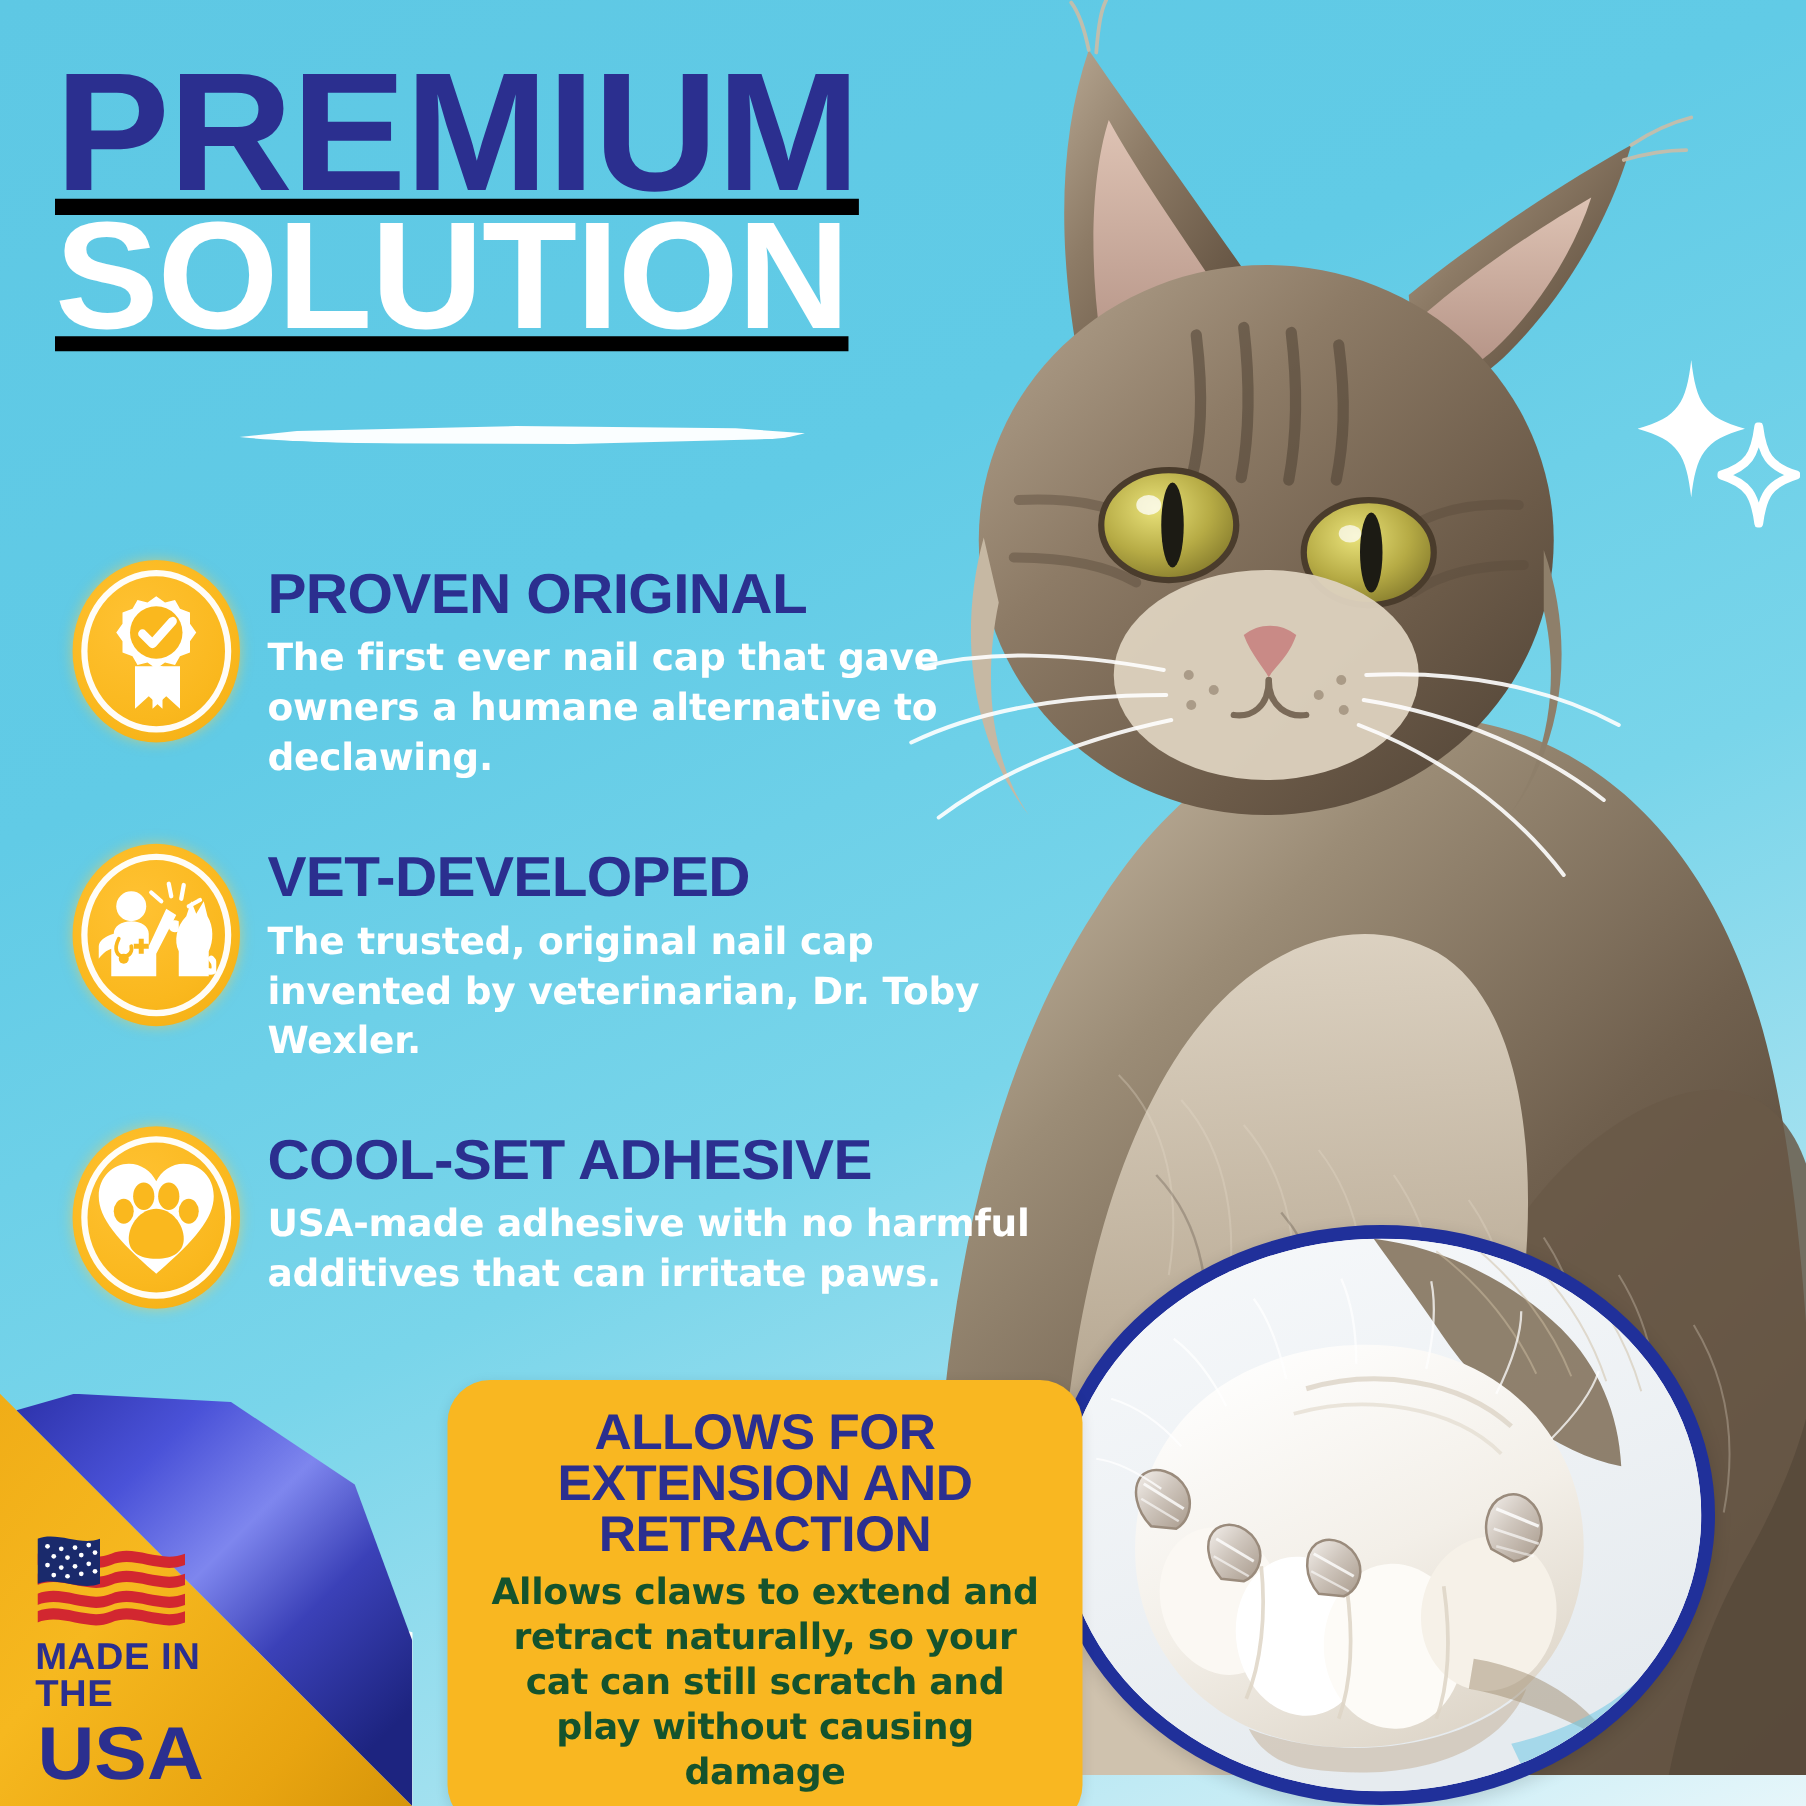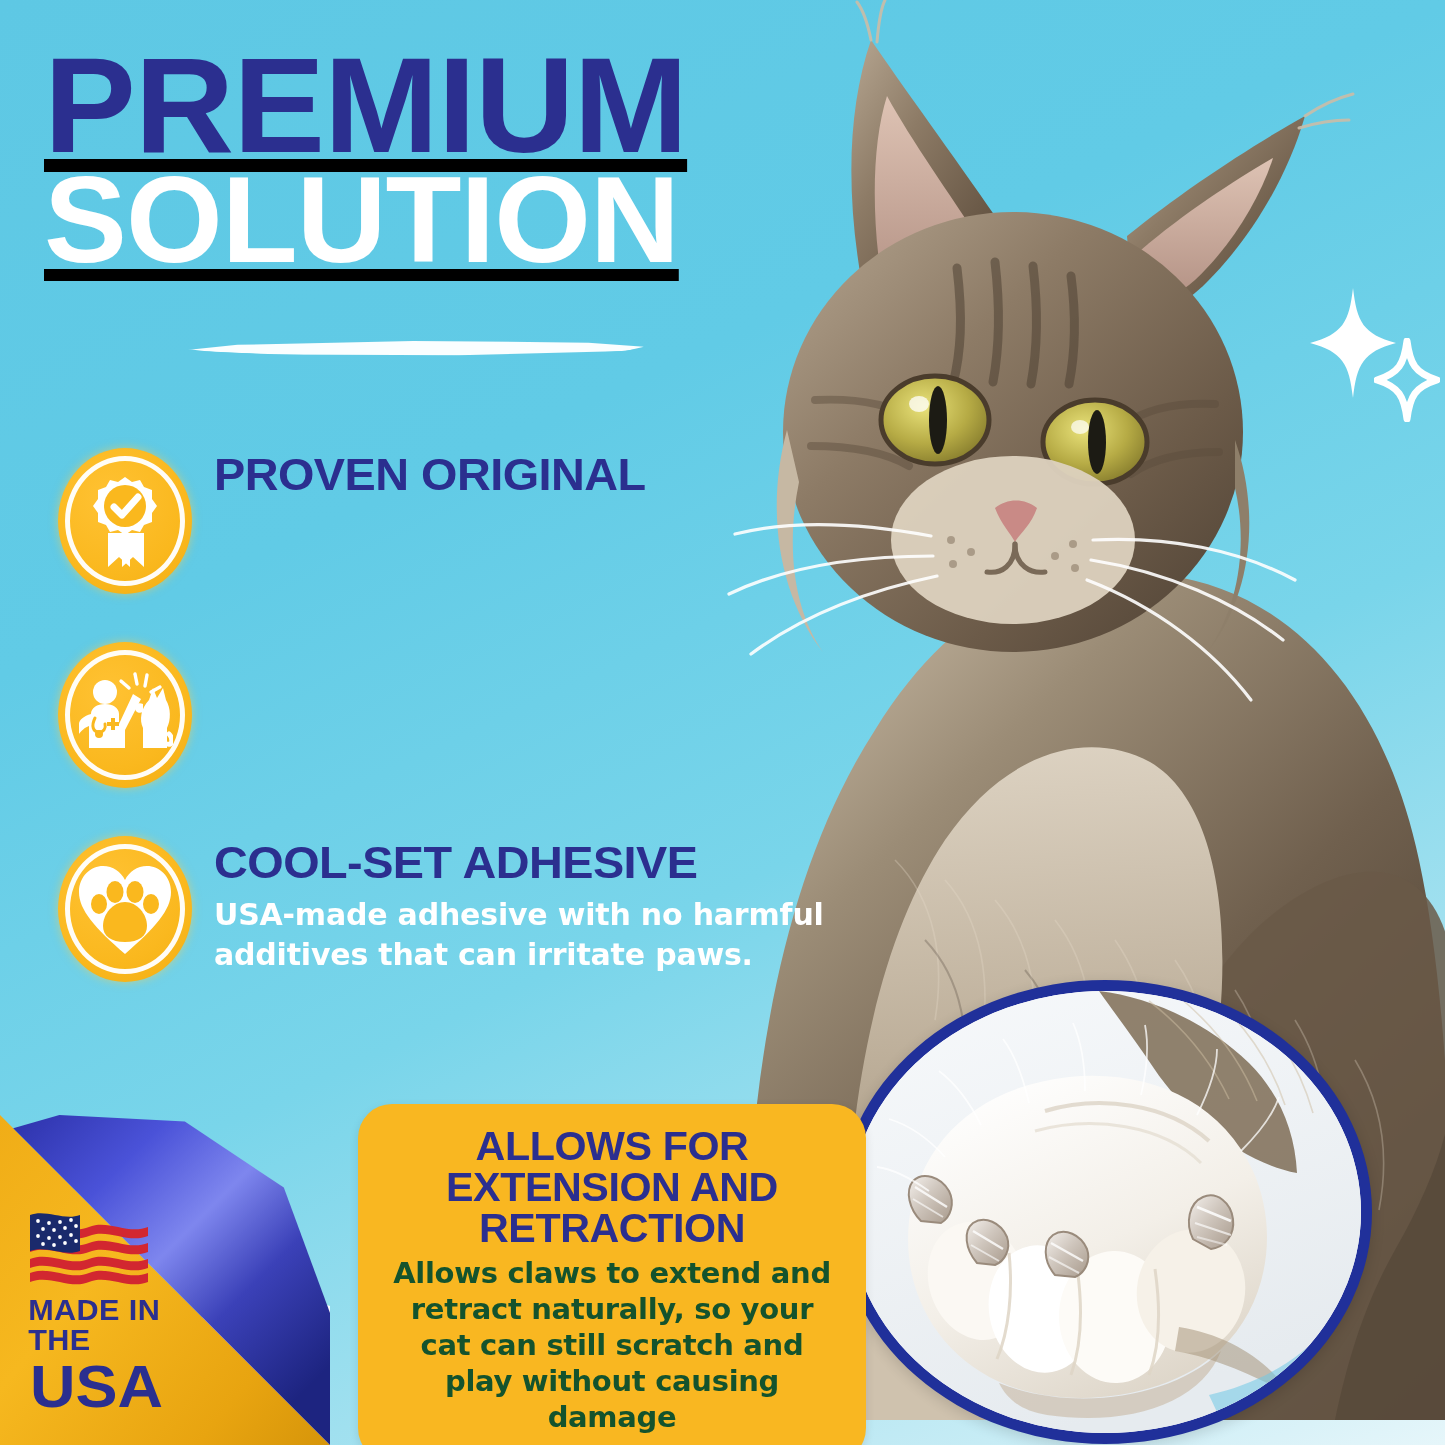--- a/index.html
+++ b/index.html
@@ -120,21 +120,21 @@
     background:linear-gradient(135deg,#2a2fa6 0%,#4a52d8 26%,#7e86ee 46%,#3b41b8 64%,#1d2480 88%);
     clip-path:polygon(4% 4%, 100% 100%, 100% 60%, 86% 22%, 56% 2%, 18% 0%);
     filter:blur(.2px);
   }
   .peel-white{
     position:absolute;left:118px;bottom:-34px;width:300px;height:180px;
     background:linear-gradient(180deg,#ffffff 0%,#f4f6f8 60%,#e9edf1 100%);
     border-radius:60% 60% 0 0 / 90% 90% 0 0;
     transform:rotate(-9deg);
   }
-  .usa-badge{position:absolute;left:30px;bottom:28px;width:180px;}
+  .usa-badge{position:absolute;left:30px;bottom:12px;width:180px;}
   .usa-flag{width:118px;height:74px;display:block;margin-bottom:10px;}
   .usa-line1{
     font-family:"Liberation Sans Narrow","Liberation Sans",sans-serif;
     font-weight:bold;font-size:30px;color:#2b2f8f;letter-spacing:.4px;
     line-height:1;margin:0;text-transform:uppercase;transform:scaleX(1.02);
   }
   .usa-line2{
     font-family:"Liberation Sans Narrow","Liberation Sans",sans-serif;
     font-weight:bold;font-size:60px;color:#2b2f8f;letter-spacing:0px;
     line-height:1;margin:2px 0 0 0;text-transform:uppercase;transform:scaleX(1.05);
@@ -327,20 +327,21 @@
           <path d="M45,6
                    L52,11 L60,9 L64,16 L72,19 L72,28 L77,35 L72,42 L72,51 L64,54
                    L60,61 L52,59 L45,64 L38,59 L30,61 L26,54 L18,51 L18,42 L13,35
                    L18,28 L18,19 L26,16 L30,9 L38,11 Z" fill="#ffffff"></path>
           <circle cx="45" cy="35" r="21" fill="#fab81e"></circle>
           <path d="M34,36 L42,44 L58,26" stroke="#ffffff" stroke-width="7" fill="none" stroke-linecap="round" stroke-linejoin="round"></path>
         </svg>
       </div>
       <div class="feat-text">
         <p class="feat-title">PROVEN ORIGINAL</p>
+        <p class="feat-body">The first ever nail cap that gave owners a humane alternative to declawing.</p>
       </div>
     </div>
 
     <div class="feature">
       <div class="feat-icon">
         <div class="disc"></div>
         <div class="ring"></div>
         <svg width="96" height="90" viewBox="0 0 96 90">
 
           <circle cx="28" cy="22" r="12" fill="#ffffff"></circle>
@@ -363,20 +364,24 @@
           <path d="M90,74 C96,76 96,68 92,64" stroke="#ffffff" stroke-width="5" fill="none" stroke-linecap="round"></path>
 
           <g stroke="#ffffff" stroke-width="3.4" stroke-linecap="round">
             <path d="M60,14 L58,4"></path>
             <path d="M68,16 L70,5"></path>
             <path d="M52,18 L44,11"></path>
             <path d="M74,22 L83,17"></path>
             <path d="M76,30 L86,31"></path>
           </g>
         </svg>
+      </div>
+      <div class="feat-text">
+        <p class="feat-title">VET-DEVELOPED</p>
+        <p class="feat-body">The trusted, original nail cap invented by veterinarian, Dr. Toby Wexler.</p>
       </div>
     </div>
 
     <div class="feature">
       <div class="feat-icon">
         <div class="disc"></div>
         <div class="ring"></div>
         <svg width="96" height="94" viewBox="0 0 96 94">
 
           <path d="M48,92 C18,66 2,48 2,30 C2,14 14,4 26,4 C36,4 44,10 48,18

